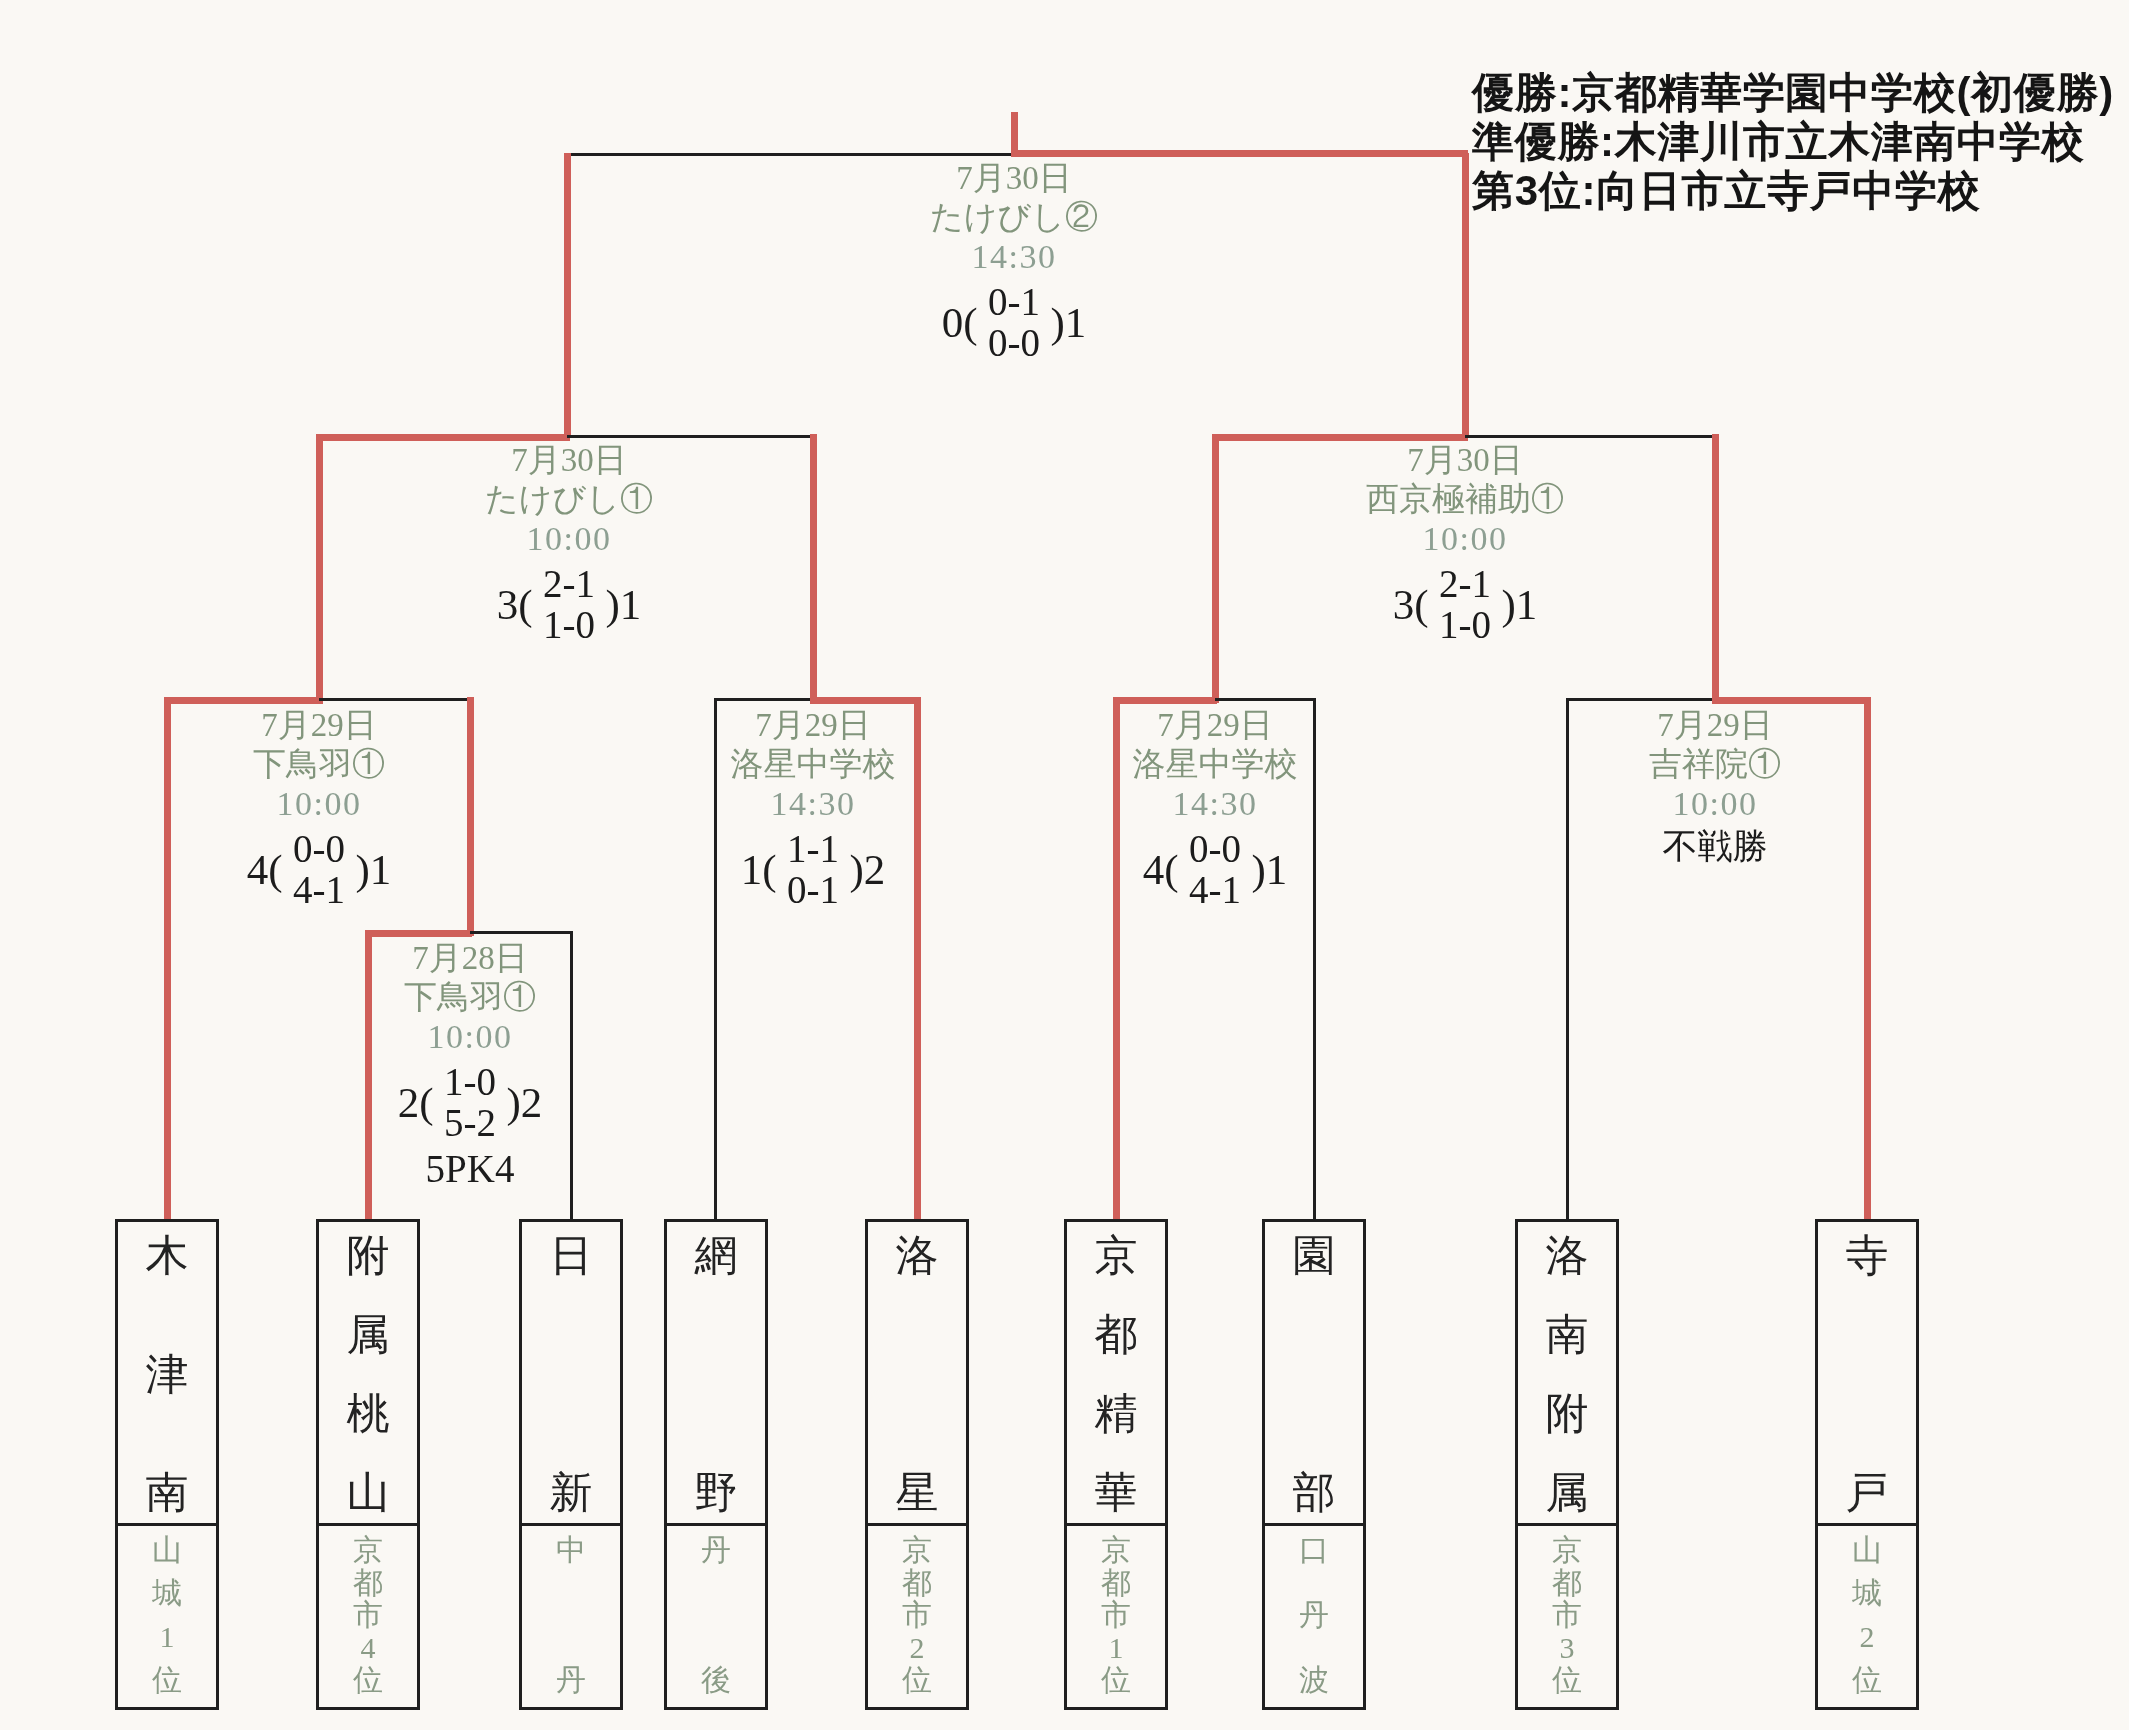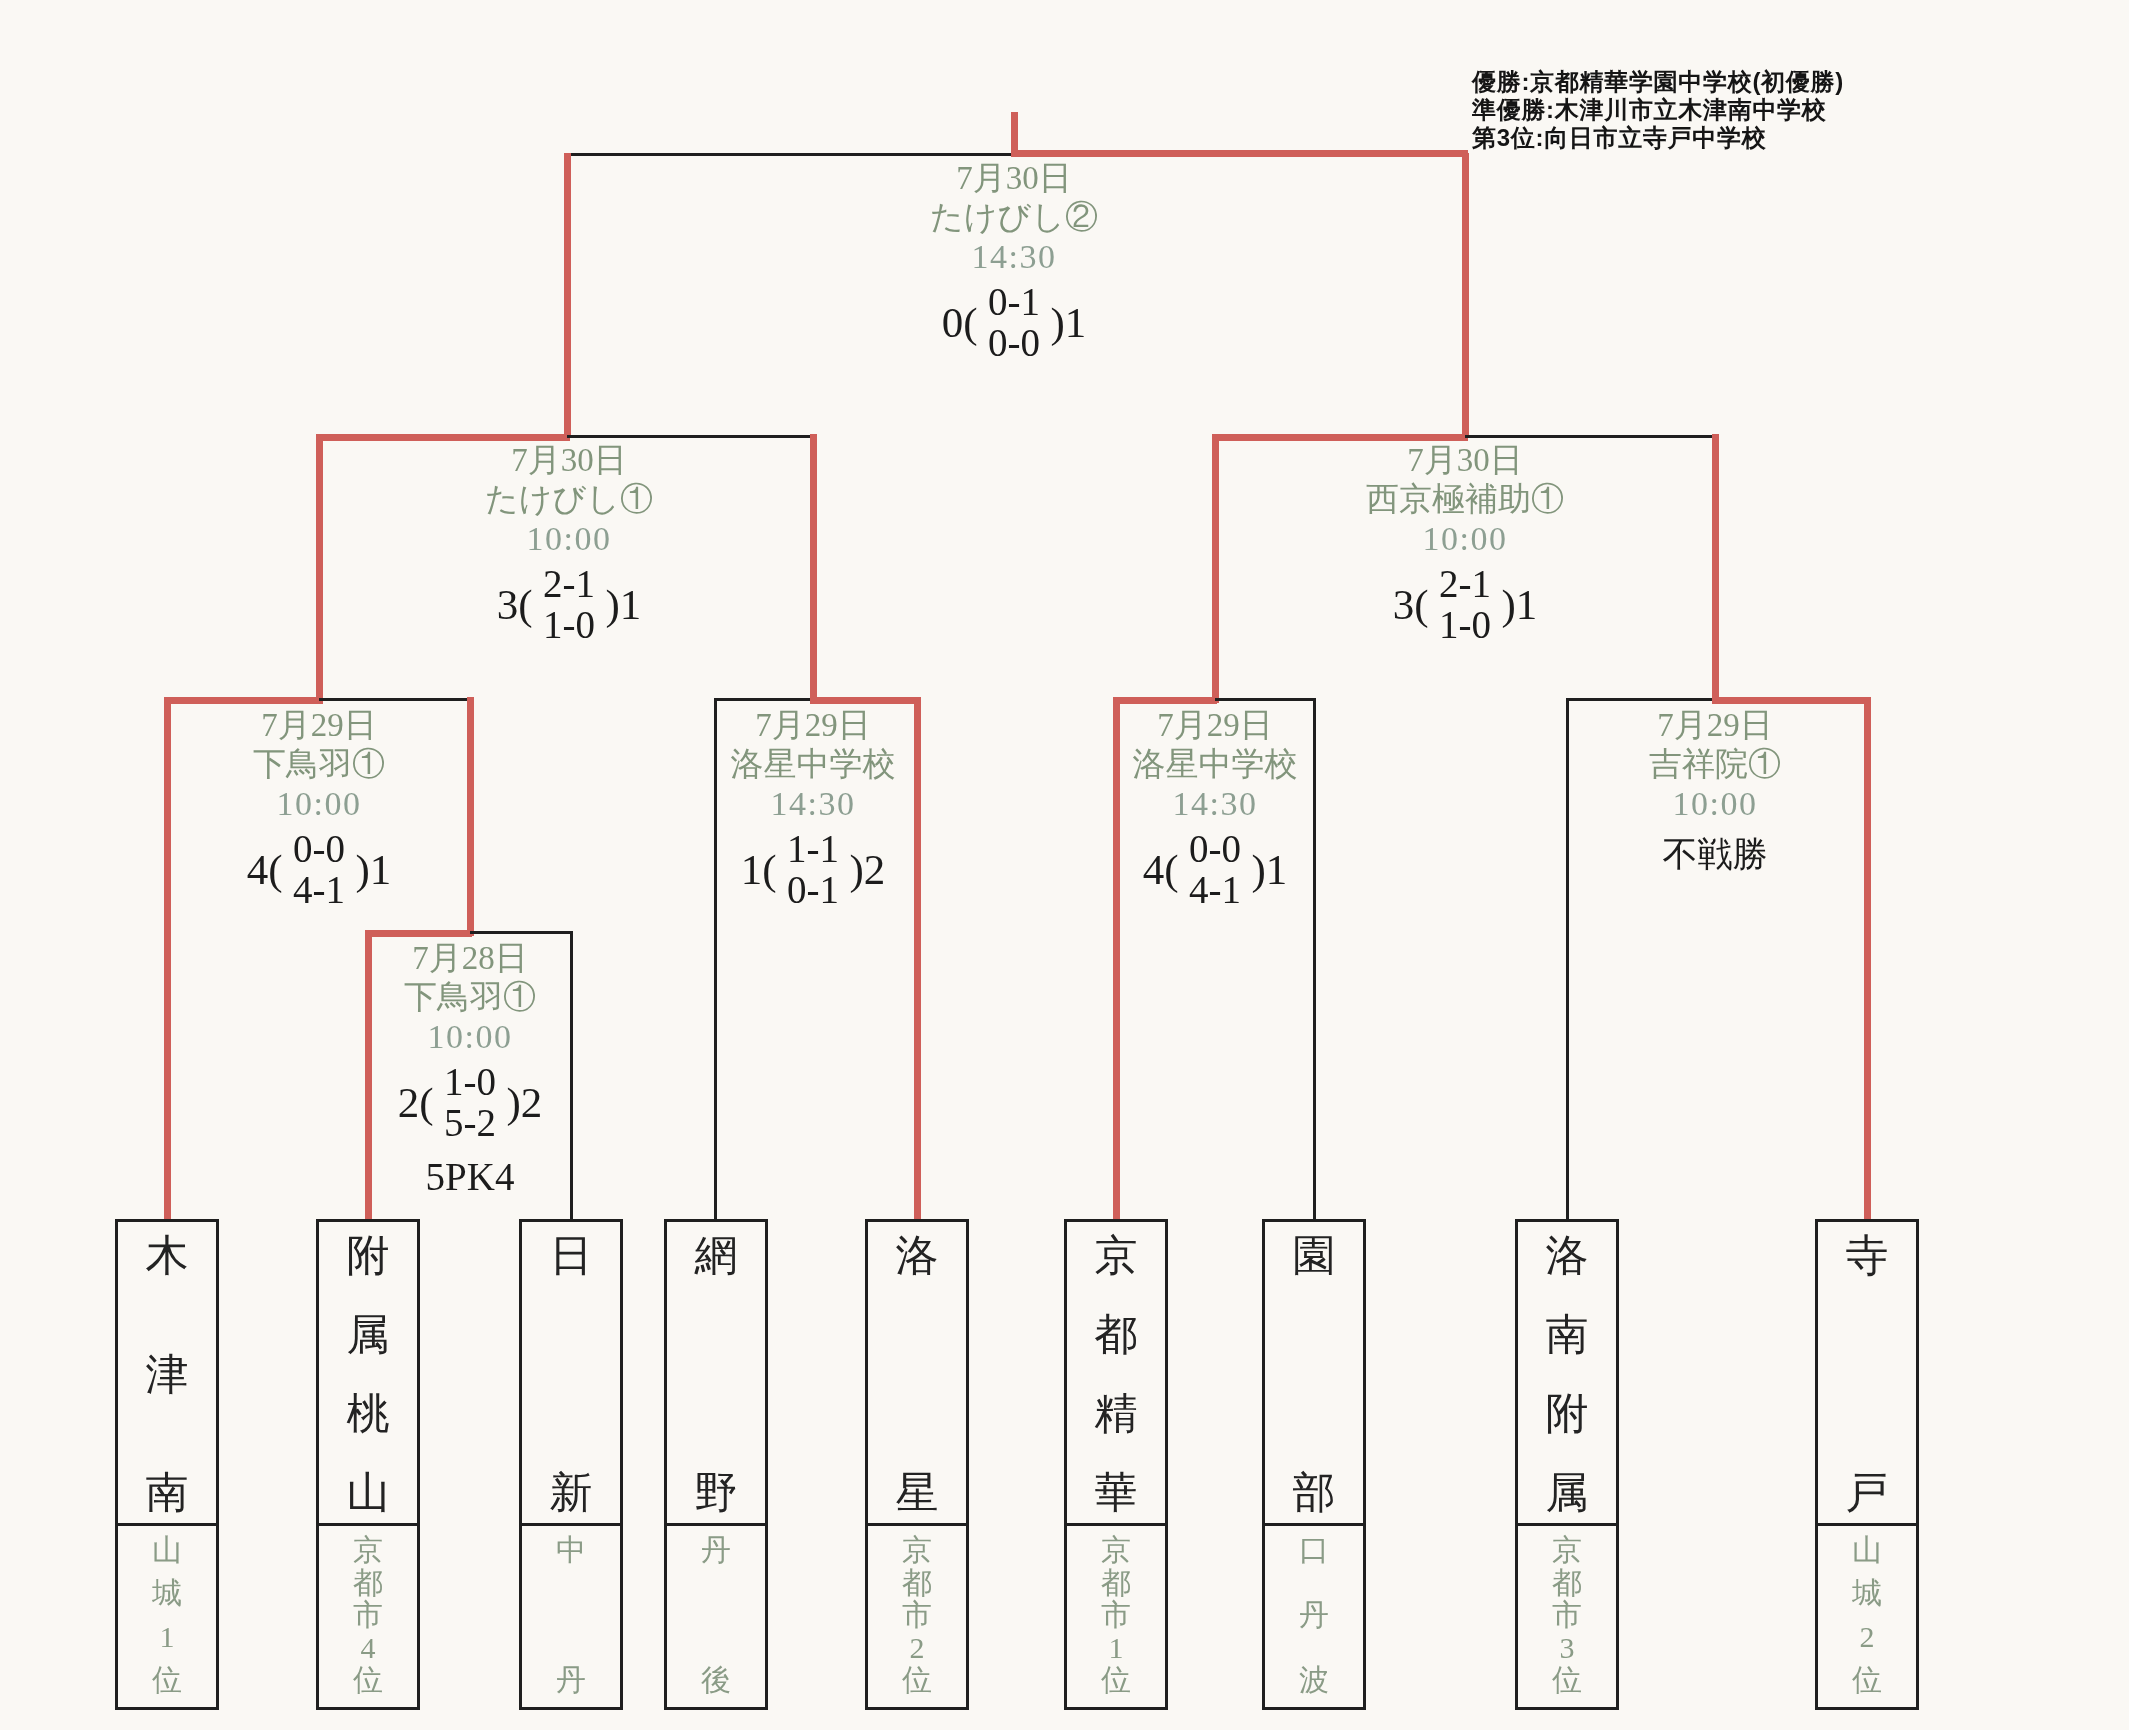--- a/index.html
+++ b/index.html
@@ -47,26 +47,26 @@
   .m-score{
     margin-top:6px;
     display:flex;
     justify-content:center;
     align-items:center;
     gap:10.4px;
     color:var(--score-text);
   }
   .s-side{font-size:43px;}
   .s-halves{display:flex;flex-direction:column;font-size:39px;line-height:1.04;}
-  .m-extra{font-size:39px;color:var(--score-text);line-height:1.15;margin-top:12px;}
+  .m-extra{font-size:39px;color:var(--score-text);line-height:1.15;margin-top:4px;}
   
   .standings{
     position:absolute;
     font-family:"Liberation Sans", sans-serif;
-    font-size:24px;
+    font-size:42px;
     font-weight:600;
     color:#151515;
     line-height:1.17;
     letter-spacing:0.7px;
     white-space:nowrap;
   }
   
   .team-box{
     position:absolute;
     top:1219px;

